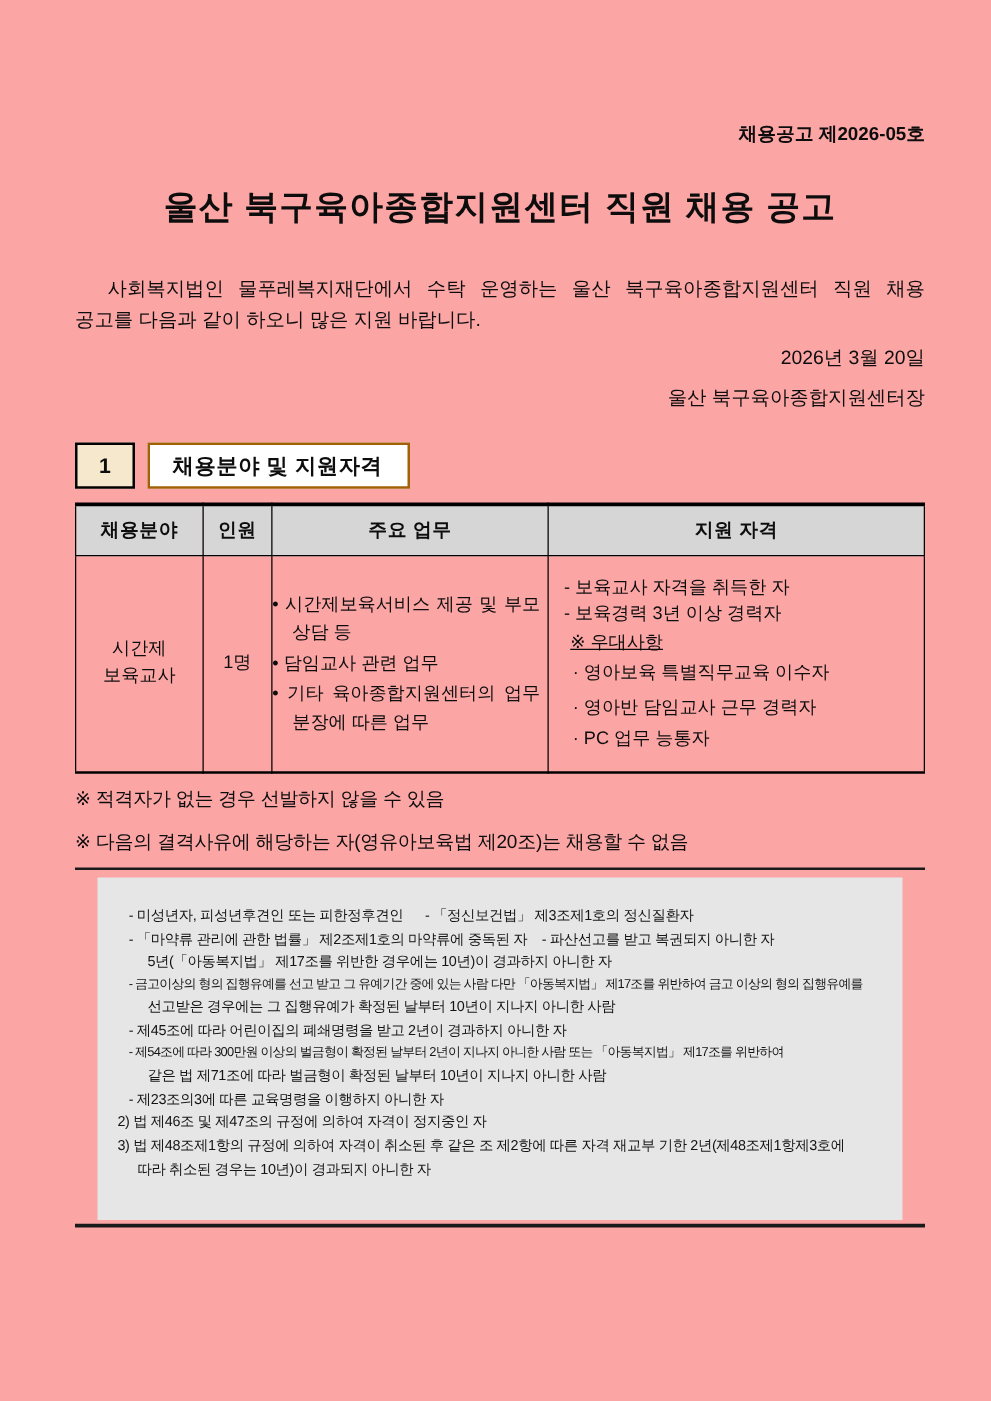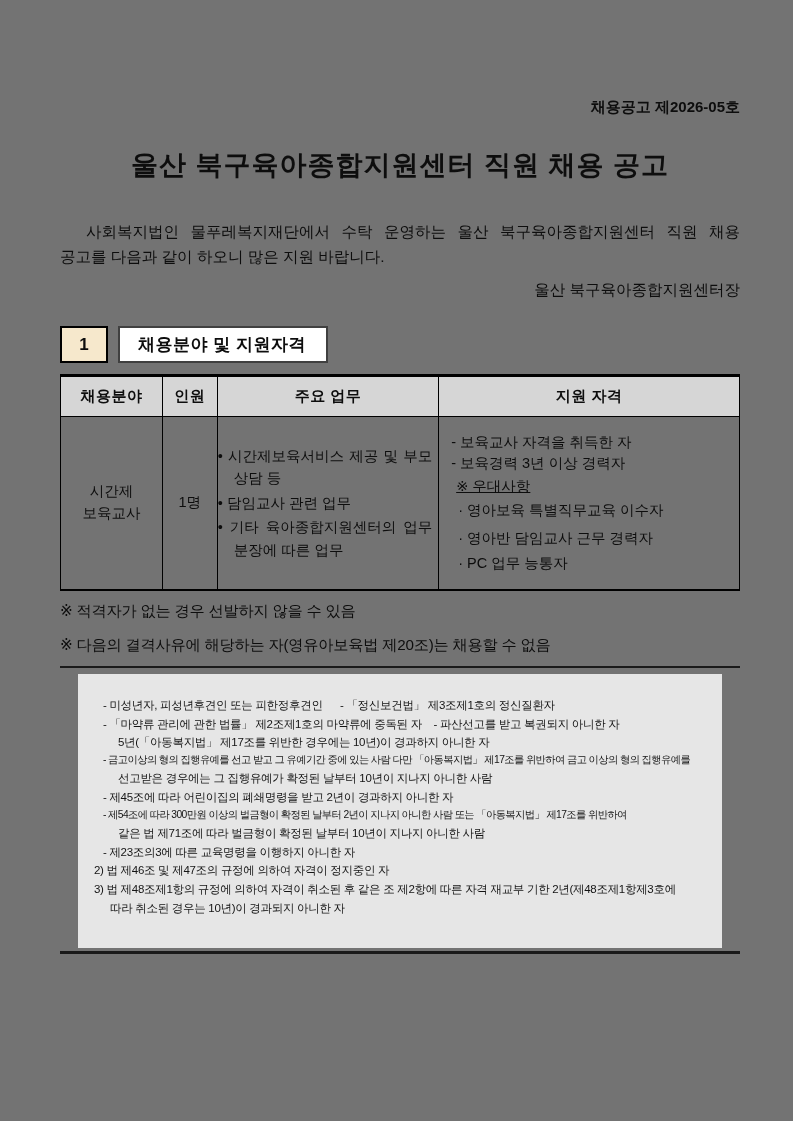--- a/index.html
+++ b/index.html
@@ -3,21 +3,21 @@
 <meta charset="utf-8">
 <style>
   * { box-sizing: border-box; }
   html, body { margin: 0; padding: 0; }
   body {
     width: 793px; height: 1121px;
     background: #ffffff;
     font-family: "Liberation Sans", "DejaVu Sans", sans-serif;
     color: #0d0d0d;
   }
-  .page { position: relative; width: 793px; height: 1121px; background: #737373; overflow: hidden; }
+  .page { position: relative; width: 793px; height: 1121px; background: #fca5a5; overflow: hidden; }
   .content { padding: 98px 53px 0 60px; }
 
   .doc-number { text-align: right; font-weight: bold; font-size: 15px; }
 
   .title {
     margin: 30px 0 0 0;
     text-align: center;
     font-size: 27px;
     font-weight: 800;
     letter-spacing: 1px;
@@ -39,21 +39,21 @@
   .section-header { margin-top: 25px; display: flex; align-items: stretch; }
   .badge {
     width: 48px; height: 37px;
     background: #F6E8CC;
     border: 2px solid #000;
     display: flex; align-items: center; justify-content: center;
     font-weight: bold; font-size: 17px;
   }
   .section-title-box {
     margin-left: 10px;
-    border: 2px solid #404040;
+    border: 2px solid #a16207;
     background: #fff;
     display: flex; align-items: center;
     padding: 0 18px;
     font-weight: bold; font-size: 17px;
     letter-spacing: 0.5px;
     min-width: 210px;
   }
 
   table.recruit {
     width: 100%;
@@ -119,20 +119,21 @@
 
 <div class="page">
   <div class="content">
 
     <div class="doc-number">채용공고 제2026-05호</div>
 
     <h1 class="title">울산 북구육아종합지원센터 직원 채용 공고</h1>
 
     <p class="intro">사회복지법인 물푸레복지재단에서 수탁 운영하는 울산 북구육아종합지원센터 직원 채용 공고를 다음과 같이 하오니 많은 지원 바랍니다.</p>
 
+    <div class="right-line date-line">2026년 3월 20일</div>
     <div class="right-line signer-line">울산 북구육아종합지원센터장</div>
 
     <div class="section-header">
       <div class="badge">1</div>
       <div class="section-title-box">채용분야 및 지원자격</div>
     </div>
 
     <table class="recruit">
       <colgroup>
         <col style="width:15%">

